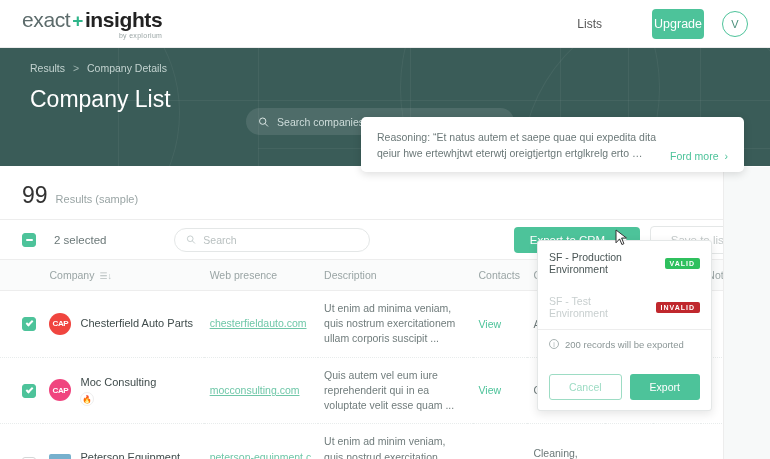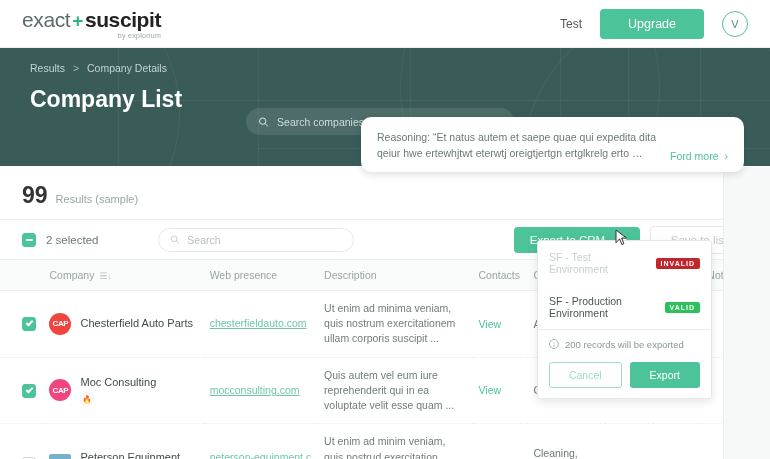--- a/index.html
+++ b/index.html
@@ -20,21 +20,21 @@
   .logo{ display:flex; flex-direction:column; line-height:1; }
   .logo-main{ display:flex; align-items:flex-end; font-size:21px; letter-spacing:-0.4px;}
   .logo-exact{ color:#5c6b6b; font-weight:400; }
   .logo-plus{ color:#2fb58a; font-weight:700; margin:0 2px; font-size:19px;}
   .logo-insights{ color:#222; font-weight:700; }
   .logo-sub{ font-size:7px; color:#9aa5a5; text-align:right; margin-top:2px; letter-spacing:.3px;}
   .top-right{ margin-left:auto; display:flex; align-items:center; gap:18px; }
   .lists-link{ color:#555; font-size:12px; cursor:pointer;}
   .upgrade-btn{
     background:#4dc39a; color:#fff; border:none; border-radius:4px;
-    padding:8px 28px; font-size:12.5px; cursor:pointer; font-family:inherit;
+    padding:8px 2px; font-size:12.5px; cursor:pointer; font-family:inherit;margin-left:32px;
   }
   .avatar{
     width:26px;height:26px;border-radius:50%;border:1px solid #4dc39a;
     color:#4a8f7a;display:flex;align-items:center;justify-content:center;
     font-size:11px; cursor:pointer;
   }
 
   
   .hero{
     height:118px; background:#3a5c58; position:relative; overflow:hidden;
@@ -42,58 +42,58 @@
   }
   .hero-deco{ position:absolute; inset:0; pointer-events:none; }
   .vline{ position:absolute; top:0; bottom:0; width:1px; background:rgba(255,255,255,.05); }
   .arc{
     position:absolute; border:1px solid rgba(255,255,255,.055); border-radius:50%;
   }
   .hline{ position:absolute; height:1px; background:rgba(255,255,255,.05); }
   .breadcrumb{ font-size:10.5px; color:#c3d3d0; position:relative; z-index:2;}
   .breadcrumb .sep{ margin:0 5px; color:#9fb5b1;}
   .page-title{
-    font-size:23px; color:#fff; font-weight:700; margin-top:12px; position:relative; z-index:2;
+    font-size:23px; color:#fff; font-weight:400; margin-top:12px; position:relative; z-index:2;
   }
   .hero-search{
     position:absolute; left:246px; top:60px; width:268px; height:27px;
     background:rgba(255,255,255,.10); border-radius:14px; display:flex; align-items:center;
     padding:0 12px; gap:8px; z-index:3;
   }
   .hero-search input{
     background:transparent; border:none; outline:none; color:#dfe9e7;
     font-size:10.5px; font-family:inherit; width:100%;
   }
   .hero-search input::placeholder{ color:#cfdddb; }
 
   
   .reasoning-card{
     position:absolute; left:361px; top:117px; width:383px; min-height:55px;
-    background:#fff; border-radius:10px; box-shadow:0 2px 8px rgba(0,0,0,.14);
+    background:#fff; border-radius:5px; box-shadow:0 2px 8px rgba(0,0,0,.14);
     padding:12px 16px 10px 16px; z-index:20; display:flex; flex-direction:column;
   }
   .reasoning-text{ font-size:10.5px; color:#6b7878; line-height:1.55; max-width:290px;}
   .show-more{
     position:absolute; right:16px; bottom:10px; color:#4dc39a; font-size:10.5px;
     display:flex; align-items:center; gap:6px; cursor:pointer;
   }
 
   
   .results-head{
     display:flex; align-items:baseline; padding:16px 22px 10px 22px;
   }
-  .results-count{ font-size:23px; font-weight:700; color:#333; }
+  .results-count{ font-size:23px; font-weight:400; color:#333; }
   .results-label{ font-size:11px; color:#9aa5a5; margin-left:8px;}
   .more-dots{
     margin-left:auto; color:#4dc39a; letter-spacing:1px; font-size:13px; cursor:pointer;
     align-self:center;
   }
 
   .toolbar{
-    display:flex; align-items:center; padding:0 22px; height:40px; gap:0;
+    display:flex; align-items:center; padding:0 22px; height:40px; gap:8px;
     border-top:1px solid #ededed;
   }
   .chk{
     width:14px;height:14px;border-radius:3px;border:1px solid #d3d7d7;background:#fff;
     display:inline-flex;align-items:center;justify-content:center;cursor:pointer;flex:none;
   }
   .chk.on{ background:#4dc39a; border-color:#4dc39a;}
   .chk.indet{ background:#4dc39a; border-color:#4dc39a;}
   .chk .bar{ width:7px;height:2px;background:#fff;border-radius:1px;}
   .chk .tick{ width:7px;height:4px;border-left:2px solid #fff;border-bottom:2px solid #fff;transform:rotate(-45deg) translate(1px,-1px);}
@@ -162,21 +162,21 @@
   }
   .dd-item{
     display:flex; align-items:center; gap:8px; padding:10px 11px; font-size:10.5px;
     color:#4a5656; cursor:pointer;
   }
   .dd-item.disabled{ color:#c8cfcf; cursor:not-allowed;}
   .badge{ font-size:7px; font-weight:700; letter-spacing:1px; padding:2px 5px; border-radius:2px; color:#fff;}
   .badge.valid{ background:#2fc05e;}
   .badge.invalid{ background:#c0272d;}
   .dd-foot{ border-top:1px solid #ededed; padding:9px 11px 10px 11px;}
-  .dd-note{ display:flex; align-items:flex-start; gap:6px; font-size:9.5px; color:#8b9696; margin-bottom:12px;}
+  .dd-note{ display:flex; align-items:flex-start; gap:6px; font-size:9.5px; color:#8b9696; margin-bottom:24px;}
   .info-ic{
     width:10px;height:10px;border-radius:50%;border:1px solid #a9b3b3;color:#a9b3b3;
     font-size:7px; display:flex;align-items:center;justify-content:center; flex:none;
   }
   .dd-actions{ display:flex; gap:8px;}
   .btn-cancel{
     flex:1; border:1px solid #9ddcc4; background:#fff; color:#9ddcc4; border-radius:3px;
     padding:6px 0; font-size:10.5px; cursor:pointer; font-family:inherit;
   }
   .btn-export{
@@ -191,26 +191,26 @@
   .cursor{ position:absolute; left:615px; top:229px; z-index:60; pointer-events:none;}
 </style>
 </head>
 <body>
 
 <div class="topbar">
   <div class="logo">
     <div class="logo-main">
       <span class="logo-exact">exact</span>
       <span class="logo-plus">+</span>
-      <span class="logo-insights">suscipit</span>
+      <span class="logo-insights">insights</span>
     </div>
     <div class="logo-sub">by explorium</div>
   </div>
   <div class="top-right">
-    <span class="lists-link">Test</span>
+    <span class="lists-link">Lists</span>
     <button class="upgrade-btn">Upgrade</button>
     <div class="avatar">V</div>
   </div>
 </div>
 
 <div class="hero">
   <div class="hero-deco">
     <div class="vline" style="left:118px"></div>
     <div class="vline" style="left:258px"></div>
     <div class="vline" style="left:410px"></div>
@@ -384,27 +384,27 @@
           </svg>
         </span>
       </td>
     </tr>
   </tbody>
 </table>
 
 <div class="right-strip"></div>
 
 <div class="dropdown">
+  <div class="dd-item">
+    <span>SF - Production Environment</span>
+    <span class="badge valid">VALID</span>
+  </div>
   <div class="dd-item disabled">
     <span>SF - Test Environment</span>
     <span class="badge invalid">INVALID</span>
-  </div>
-  <div class="dd-item">
-    <span>SF - Production Environment</span>
-    <span class="badge valid">VALID</span>
   </div>
   <div class="dd-foot">
     <div class="dd-note">
       <span class="info-ic">i</span>
       <span>200 records will be exported</span>
     </div>
     <div class="dd-actions">
       <button class="btn-cancel">Cancel</button>
       <button class="btn-export">Export</button>
     </div>

